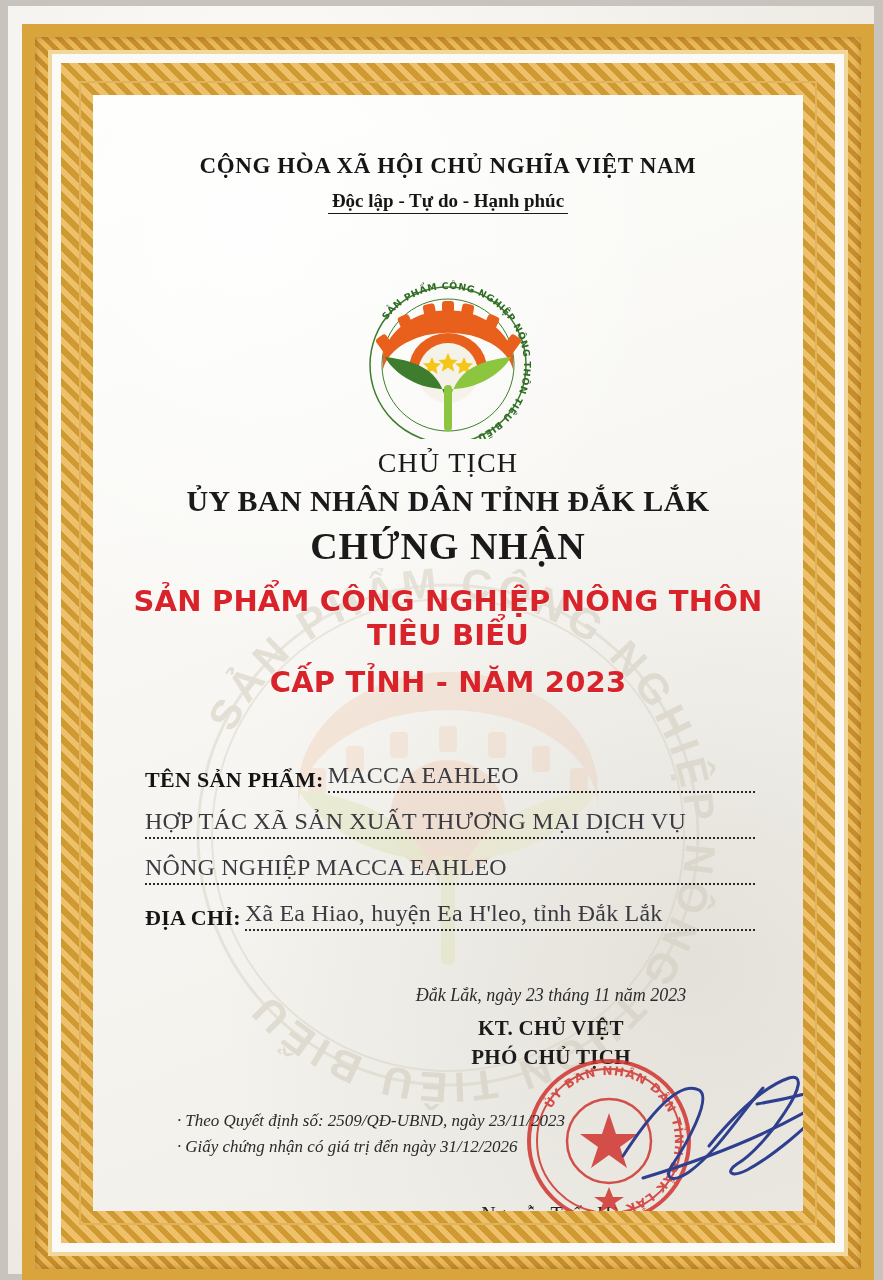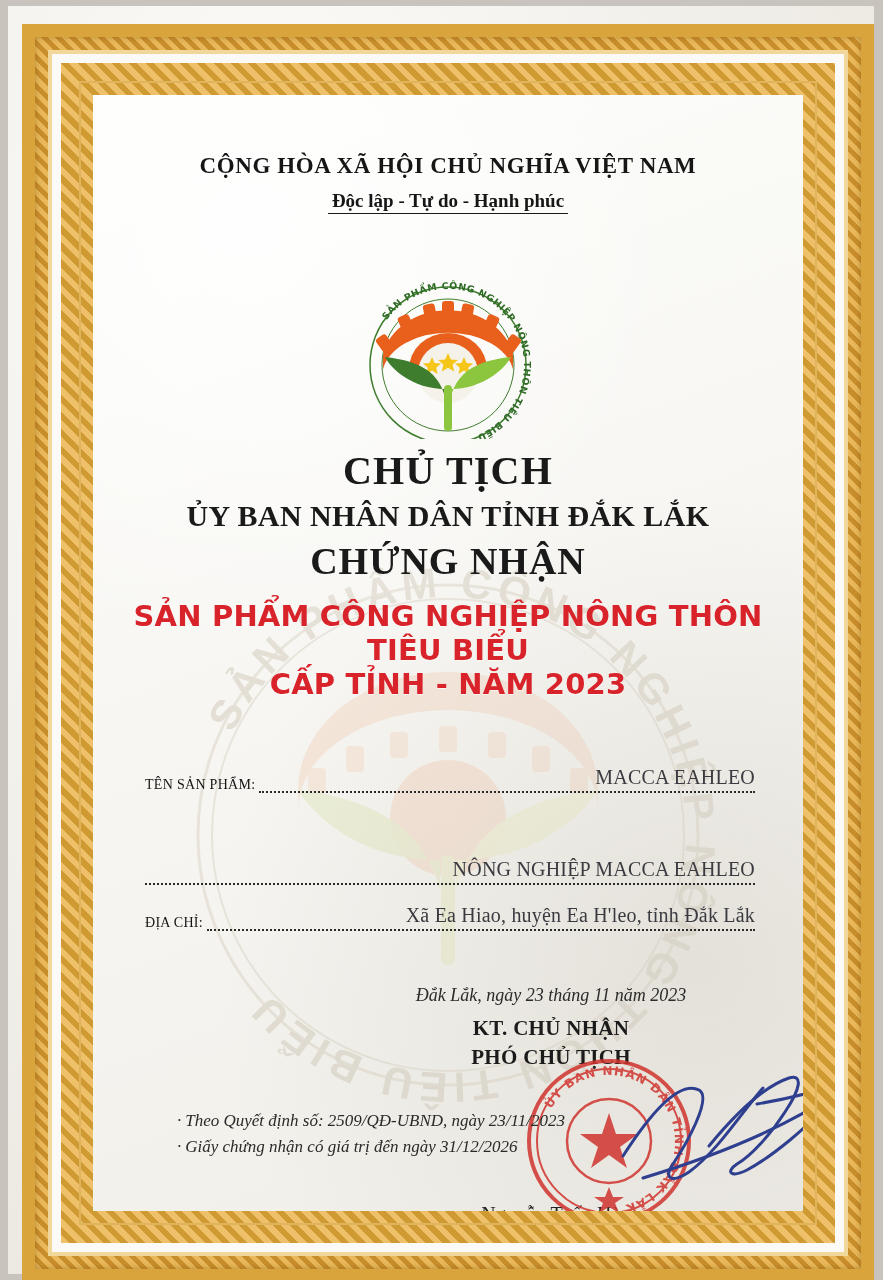--- a/index.html
+++ b/index.html
@@ -125,77 +125,78 @@
     width: 190px; height: 162px;
   }
 
   
   .titles {
     position: absolute;
     left: 0; right: 0; top: 352px;
     text-align: center;
   }
   .t-chutich {
-    font-size: 40px; font-weight: bold; color: #1a1a1a;
+    font-size: 28px; font-weight: normal; color: #1a1a1a;
     letter-spacing: 1.2px;
   }
   .t-ubnd {
     font-size: 30px; font-weight: bold; color: #1a1a1a;
     margin-top: 5px; letter-spacing: .4px;
   }
   .t-chungnhan {
     font-size: 38px; font-weight: bold; color: #1a1a1a;
     margin-top: 6px; letter-spacing: 1px;
   }
   .t-red1 {
     margin-top: 16px;
     font-family: "DejaVu Sans", sans-serif;
     font-size: 29px; font-weight: bold;
     color: #d8232a;
     letter-spacing: .2px;
     text-shadow: 0 1px 0 rgba(255,255,255,.6);
   }
   .t-red2 {
+    margin-top: 13px;
     font-family: "DejaVu Sans", sans-serif;
     font-size: 29px; font-weight: bold;
     color: #d8232a;
     letter-spacing: .2px;
     text-shadow: 0 1px 0 rgba(255,255,255,.6);
   }
 
   
   .fields {
     position: absolute;
     left: 52px; right: 48px; top: 668px;
   }
   .field-row {
     display: flex;
     align-items: flex-end;
     margin-bottom: 16px;
     min-height: 30px;
   }
   .f-label {
-    font-size: 14px;
-    font-weight: normal;
+    font-size: 22px;
+    font-weight: bold;
     color: #141414;
     white-space: nowrap;
     padding-right: 4px;
     letter-spacing: .3px;
   }
   .f-dots {
     flex: 1;
     position: relative;
     border-bottom: 2.5px dotted #2a2a2a;
     height: 24px;
   }
   .f-value {
     position: absolute;
     left: 0; right: 0; bottom: 2px;
-    text-align: right;
-    font-size: 20px;
+    text-align: left;
+    font-size: 24px;
     color: #3a3a40;
     letter-spacing: .2px;
     font-family: "Liberation Serif", serif;
   }
   .row-full .f-dots { margin-left: 0; }
 
   
   .sign-block {
     position: absolute;
     right: 62px; top: 890px;
@@ -352,37 +353,40 @@
               </div>
 
               <div class="fields">
                 <div class="field-row">
                   <div class="f-label">TÊN SẢN PHẨM:</div>
                   <div class="f-dots">
                     <div class="f-value">MACCA EAHLEO</div>
                   </div>
                 </div>
                 <div class="field-row">
+                  <div class="f-dots">
+                    <div class="f-value">HỢP TÁC XÃ SẢN XUẤT THƯƠNG MẠI DỊCH VỤ</div>
+                  </div>
                 </div>
                 <div class="field-row row-full">
                   <div class="f-dots">
                     <div class="f-value">NÔNG NGHIỆP MACCA EAHLEO</div>
                   </div>
                 </div>
                 <div class="field-row">
                   <div class="f-label">ĐỊA CHỈ:</div>
                   <div class="f-dots">
                     <div class="f-value">Xã Ea Hiao, huyện Ea H'leo, tỉnh Đắk Lắk</div>
                   </div>
                 </div>
               </div>
 
               <div class="sign-block">
                 <div class="sign-place">Đắk Lắk, ngày 23 tháng 11 năm 2023</div>
-                <div class="sign-role1">KT. CHỦ NHẬN</div>
+                <div class="sign-role1">KT. CHỦ VIỆT</div>
                 <div class="sign-role2">PHÓ CHỦ TỊCH</div>
                 <div class="sign-name">Nguyễn Tuấn Hà</div>
               </div>
 
               <svg class="seal" viewBox="0 0 172 172">
                 <defs>
                   <path id="sealpath" d="M86,86 m-66,0 a66,66 0 1,1 132,0 a66,66 0 1,1 -132,0"></path>
                 </defs>
                 <circle cx="86" cy="86" r="80" fill="none" stroke="#d1342f" stroke-width="4"></circle>
                 <circle cx="86" cy="86" r="72" fill="none" stroke="#d1342f" stroke-width="2"></circle>

